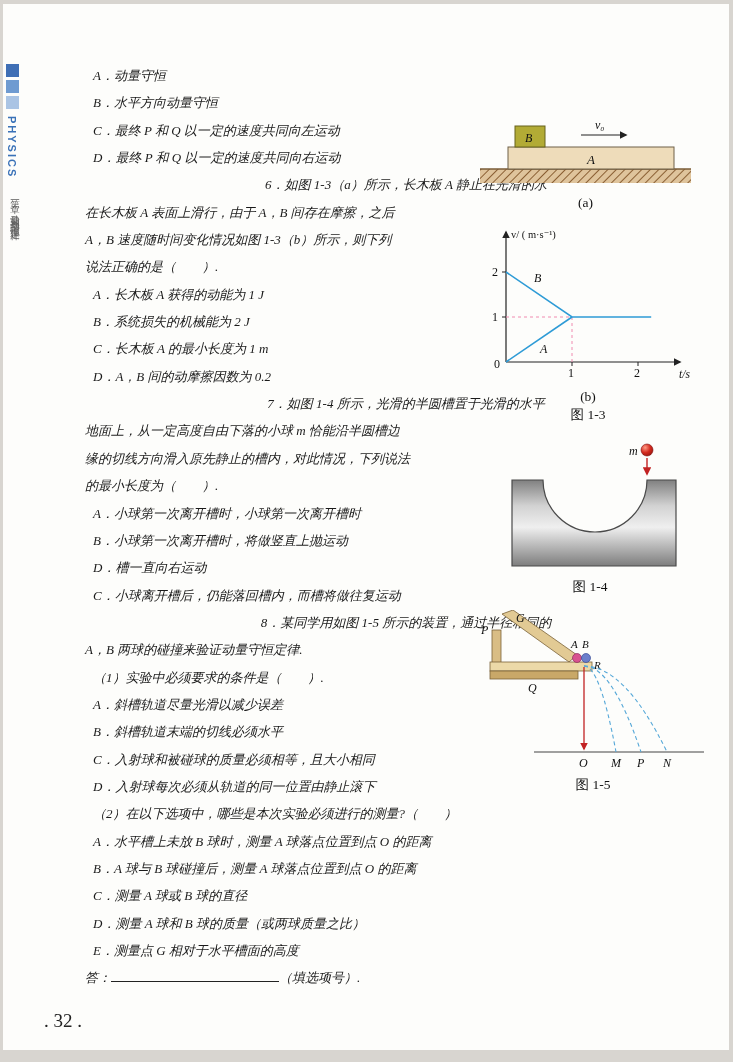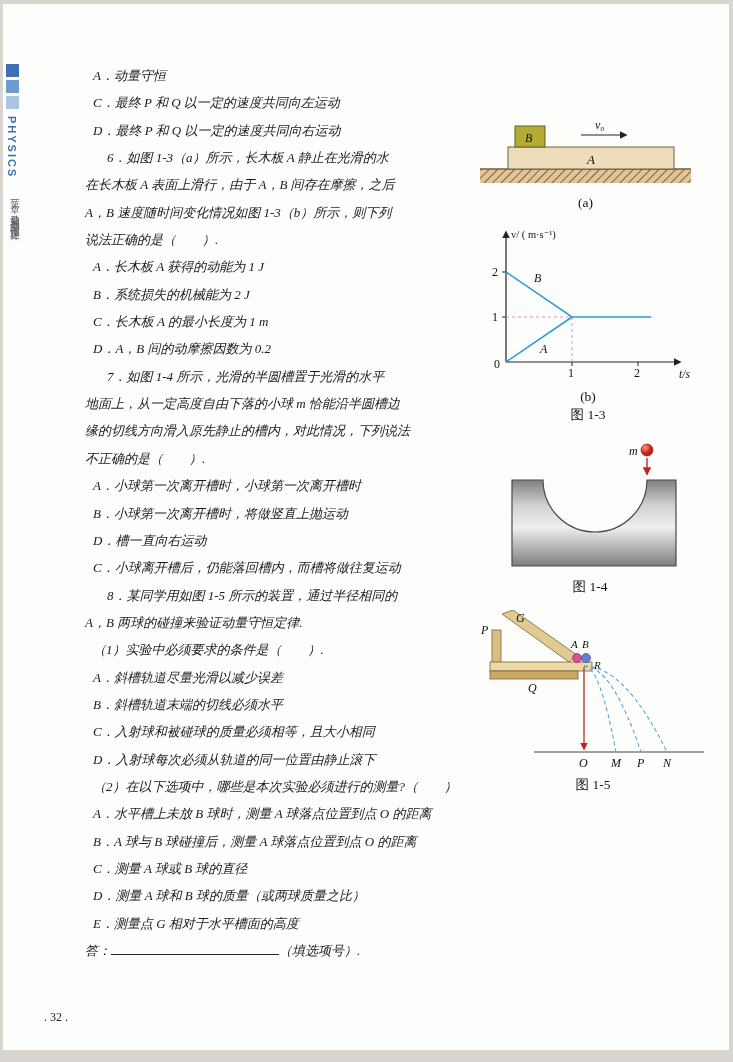--- a/index.html
+++ b/index.html
@@ -5,40 +5,40 @@
   * { margin:0; padding:0; box-sizing:border-box; }
   html,body { width:733px; height:1062px; }
   body { font-family:"Liberation Serif","DejaVu Serif",serif; background:#d8d5d0; }
   #frame { position:relative; width:733px; height:1062px; background:#d8d5d0; overflow:hidden; }
   #paper { position:absolute; left:3px; top:4px; width:726px; height:1046px; background:#fdfdfb; }
 
   
   .textcol { position:absolute; left:85px; top:62px; width:620px; font-size:13px; line-height:27.35px; color:#1a1a1a;font-style:italic; }
   .ln { white-space:nowrap; }
   .ln.opt { padding-left:8px; }
-  .ln.q   { padding-left:22px; }
+  .ln.q   { padding-left:22px;text-align:center; }
   .blank { display:inline-block; width:168px; height:15px; border-bottom:1px solid #222; }
 
   
   .fig { position:absolute; text-align:center; }
   .figcap { font-size:13.5px; color:#111; line-height:18px; }
   svg text { font-family:"Liberation Serif","DejaVu Serif",serif; fill:#111; }
   .it { font-style:italic; }
 
   
   .sidebar { position:absolute; left:5px; top:64px; width:18px; display:flex; flex-direction:column; align-items:flex-start; }
   .sq { width:13px; height:13px; margin:0 0 3px 1px; }
   .sq1 { background:#3f6fb5; } .sq2 { background:#6f9bd1; } .sq3 { background:#aac4e4; }
   .brand { writing-mode:vertical-rl; color:#3a72b8; font-family:"Liberation Sans","DejaVu Sans",sans-serif;
            font-weight:bold; font-size:11px; letter-spacing:2px; margin:4px 0 14px 1px; }
   .chapter, .chapter-title { writing-mode:vertical-rl; color:#5c5c5c; font-family:"Liberation Sans","DejaVu Sans",sans-serif;
            font-size:9.5px; letter-spacing:2px; margin-left:3px; }
   .chapter { margin-bottom:9px; }
 
-  .pagenum { position:absolute; left:44px; top:1010px; font-size:12px; color:#222; }
+  .pagenum { position:absolute; left:44px; top:1010px; font-size:19px; color:#222; }
 </style>
 </head>
 <body>
 
 <div id="frame">
   <div id="paper"></div>
 
   <svg width="0" height="0" style="position:absolute">
     <defs>
       <marker id="arr" viewBox="0 0 10 10" refX="8" refY="5" markerWidth="6.5" markerHeight="6.5" orient="auto-start-reverse">
@@ -70,34 +70,35 @@
     <div class="sq sq1"></div>
     <div class="sq sq2"></div>
     <div class="sq sq3"></div>
     <div class="brand">PHYSICS</div>
     <div class="chapter">第一章</div>
     <div class="chapter-title">动量和动量守恒定律</div>
   </div>
 
   <div class="textcol">
     <div class="ln opt">A．动量守恒</div>
+    <div class="ln opt">B．水平方向动量守恒</div>
     <div class="ln opt">C．最终 P 和 Q 以一定的速度共同向左运动</div>
     <div class="ln opt">D．最终 P 和 Q 以一定的速度共同向右运动</div>
     <div class="ln q">6．如图 1-3（a）所示，长木板 A 静止在光滑的水</div>
     <div class="ln">在长木板 A 表面上滑行，由于 A，B 间存在摩擦，之后</div>
     <div class="ln">A，B 速度随时间变化情况如图 1-3（b）所示，则下列</div>
     <div class="ln">说法正确的是（　　）.</div>
     <div class="ln opt">A．长木板 A 获得的动能为 1 J</div>
     <div class="ln opt">B．系统损失的机械能为 2 J</div>
     <div class="ln opt">C．长木板 A 的最小长度为 1 m</div>
     <div class="ln opt">D．A，B 间的动摩擦因数为 0.2</div>
     <div class="ln q">7．如图 1-4 所示，光滑的半圆槽置于光滑的水平</div>
     <div class="ln">地面上，从一定高度自由下落的小球 m 恰能沿半圆槽边</div>
     <div class="ln">缘的切线方向滑入原先静止的槽内，对此情况，下列说法</div>
-    <div class="ln">不正确的是（　　）.</div>
+    <div class="ln">的最小长度为（　　）.</div>
     <div class="ln opt">A．小球第一次离开槽时，小球第一次离开槽时</div>
     <div class="ln opt">B．小球第一次离开槽时，将做竖直上抛运动</div>
     <div class="ln opt">D．槽一直向右运动</div>
     <div class="ln opt">C．小球离开槽后，仍能落回槽内，而槽将做往复运动</div>
     <div class="ln q">8．某同学用如图 1-5 所示的装置，通过半径相同的</div>
     <div class="ln">A，B 两球的碰撞来验证动量守恒定律.</div>
     <div class="ln opt">（1）实验中必须要求的条件是（　　）.</div>
     <div class="ln opt">A．斜槽轨道尽量光滑以减少误差</div>
     <div class="ln opt">B．斜槽轨道末端的切线必须水平</div>
     <div class="ln opt">C．入射球和被碰球的质量必须相等，且大小相同</div>

